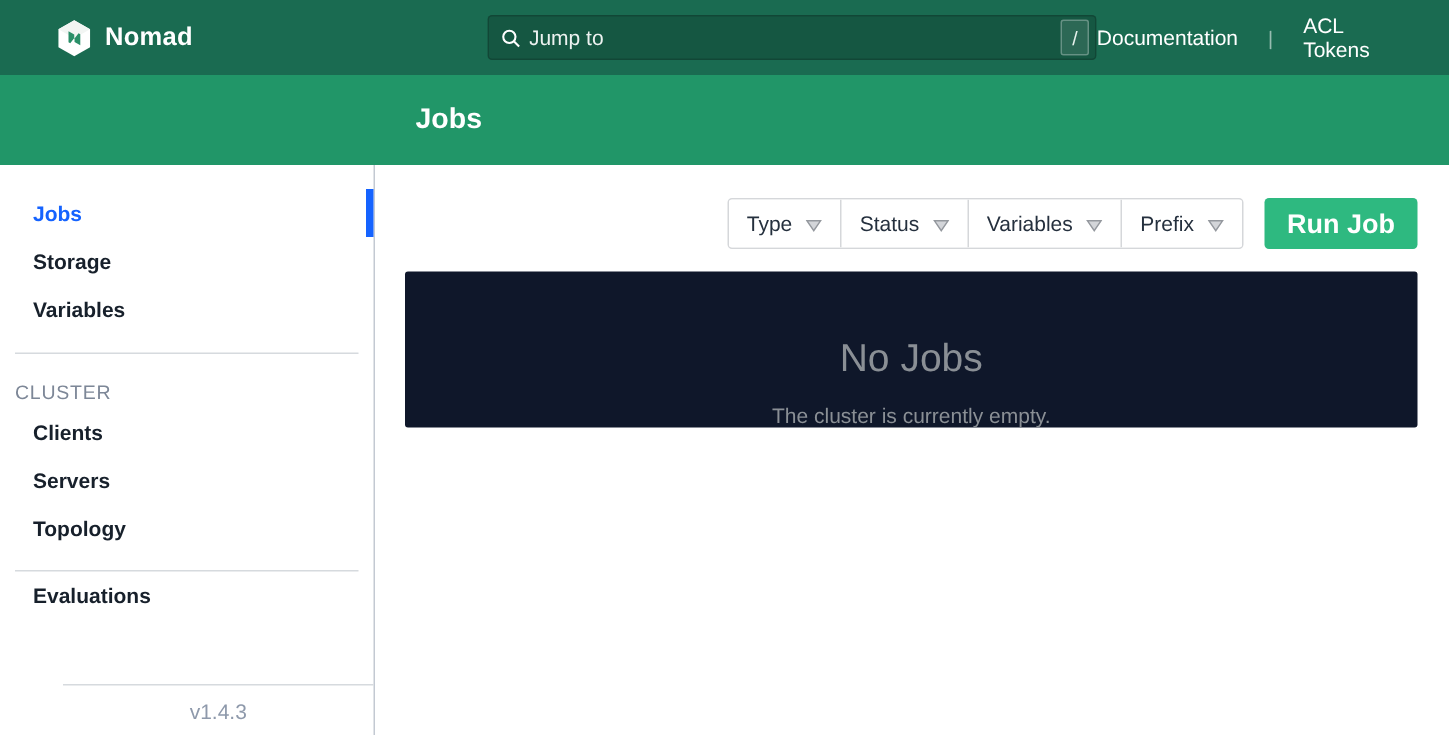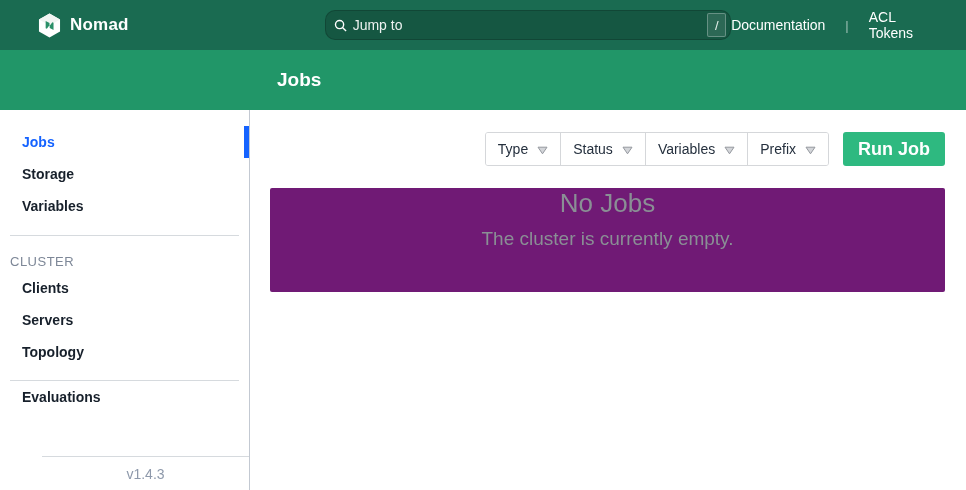--- a/index.html
+++ b/index.html
@@ -20,21 +20,21 @@
   }
   .brand { display: flex; align-items: center; gap: 9px; cursor: pointer; }
   .brand-name { color: #ffffff; font-size: 17px; font-weight: bold; letter-spacing: .2px; }
   .nav-search {
     position: relative;
     margin-left: 196px;
     width: 420px;
     height: 30px;
     background: #155742;
     border: 1px solid rgba(0,0,0,0.18);
-    border-radius: 10px;
+    border-radius: 3px;
     display: flex;
     align-items: center;
     padding: 0 28px 0 8px;
   }
   .nav-search input {
     flex: 1;
     background: transparent;
     border: none;
     outline: none;
     color: #ffffff;
@@ -129,21 +129,21 @@
     margin-left: 42px;
   }
 
   
   .main { flex: 1; background: #ffffff; padding: 22px 21px 0 20px; }
   .toolbar {
     display: flex;
     justify-content: flex-end;
     align-items: center;
     height: 34px;
-    margin-bottom: 22px;
+    margin-bottom: 15px;
   }
   .filter-group {
     display: flex;
     height: 34px;
     border: 1px solid #d5d7da;
     border-radius: 3px;
     background: #ffffff;
     overflow: hidden;
   }
   .filter {
@@ -167,29 +167,29 @@
     border: none;
     border-radius: 3px;
     color: #ffffff;
     font-size: 18px;
     font-weight: bold;
     font-family: "Liberation Sans", sans-serif;
     cursor: pointer;
   }
   .empty-state {
     height: 104px;
-    background: #701a75;
+    background: #0f172a;
     border-radius: 2px;
     display: flex;
     flex-direction: column;
     align-items: center;
-    justify-content: flex-start;
+    justify-content: flex-end;
   }
   .empty-title { font-size: 26px; color: #8a8f95; font-weight: 400; }
-  .empty-msg { margin-top: 9px; font-size: 19px; color: #8a8f95; }
+  .empty-msg { margin-top: 15px; font-size: 14px; color: #8a8f95; }
 </style>
 </head>
 <body>
 
 <header class="navbar">
   <div class="brand">
     <span style="display:flex;">
       <svg width="23" height="25" viewBox="0 0 24 26">
         <polygon points="12,0.5 23,6.7 23,19.3 12,25.5 1,19.3 1,6.7" fill="#ffffff"></polygon>
         <polygon points="12,0.5 23,6.7 12,13 1,6.7" fill="#f2f5f3"></polygon>

